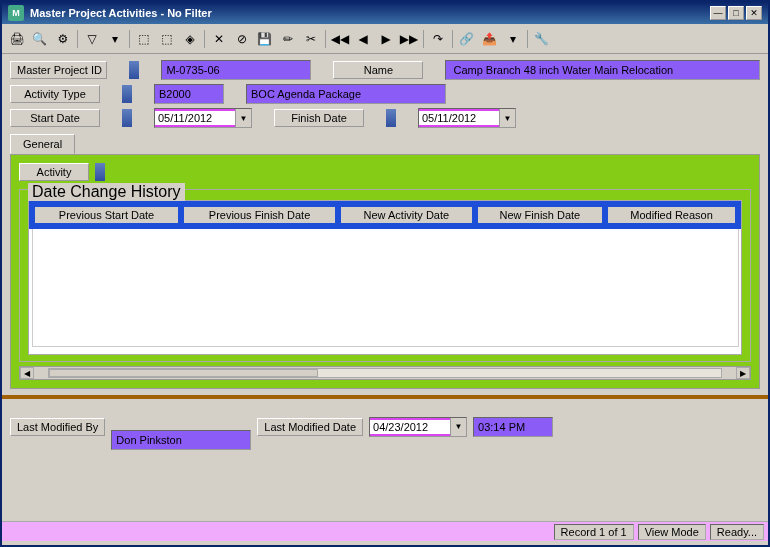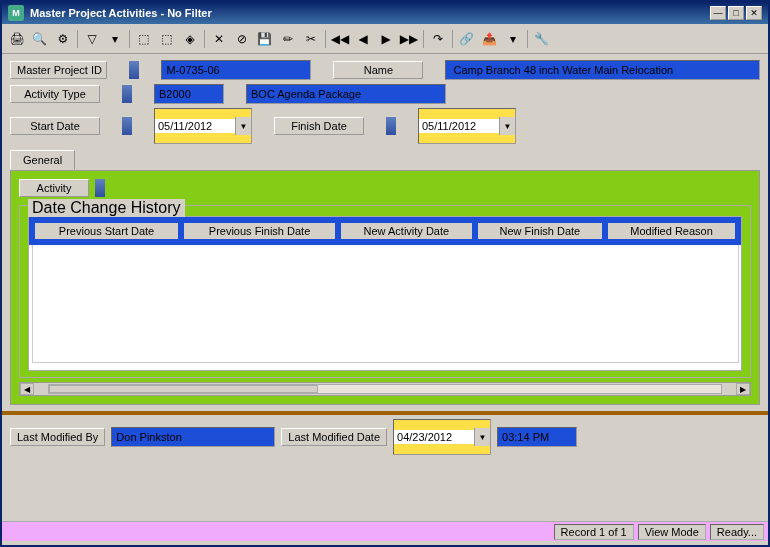--- a/index.html
+++ b/index.html
@@ -99,21 +99,21 @@
     .field-indicator {
       width: 10px; height: 18px;
       background: linear-gradient(to bottom, #6080c0, #3050a0);
       display: flex; flex-direction: column;
       flex-shrink: 0;
     }
     .field-input {
       border: 1px solid #999;
       border-top-color: #666;
       border-left-color: #666;
-      background: #1d4ed8;
+      background: #8b5cf6;
       padding: 1px 4px;
       font-size: 11px;
       height: 20px;
     }
     .field-input-wide {
       width: 150px;
     }
     .field-input-name {
       width: 320px;
       padding-left: 7px;
@@ -124,22 +124,22 @@
     .field-input-desc {
       width: 200px;
     }
 
     
     .date-dropdown {
       display: flex; align-items: center;
       border: 1px solid #999;
       border-top-color: #666;
       border-left-color: #666;
-      background: #fde047;
-      height: 36px;
+      background: #d946ef;
+      height: 20px;
     }
     .date-dropdown input {
       border: none; outline: none;
       font-size: 11px; padding: 1px 3px;
       width: 80px; background: white;
     }
     .date-dropdown-btn {
       width: 16px; height: 18px;
       background: #d4d0c8;
       border-left: 1px solid #999;
@@ -472,21 +472,21 @@
             <div class="hscroll-btn">▶</div>
           </div>
 
         </div>
       </div>
 
     </div>
 
     <div class="bottom-row">
       <div class="field-label">Last Modified By</div>
-      <input class="field-input" style="width: 164px;" type="text" value="Don Pinkston">
+      <input class="field-input" style="width: 140px; margin-top: 27px;" type="text" value="Don Pinkston">
       <div class="field-label">Last Modified Date</div>
       <div class="date-dropdown">
         <input type="text" value="04/23/2012" style="">
         <div class="date-dropdown-btn">▼</div>
       </div>
       <input class="field-input" style="width: 80px;" type="text" value="03:14 PM">
     </div>
 
     <div class="status-bar">
       <div class="status-spacer"></div>

